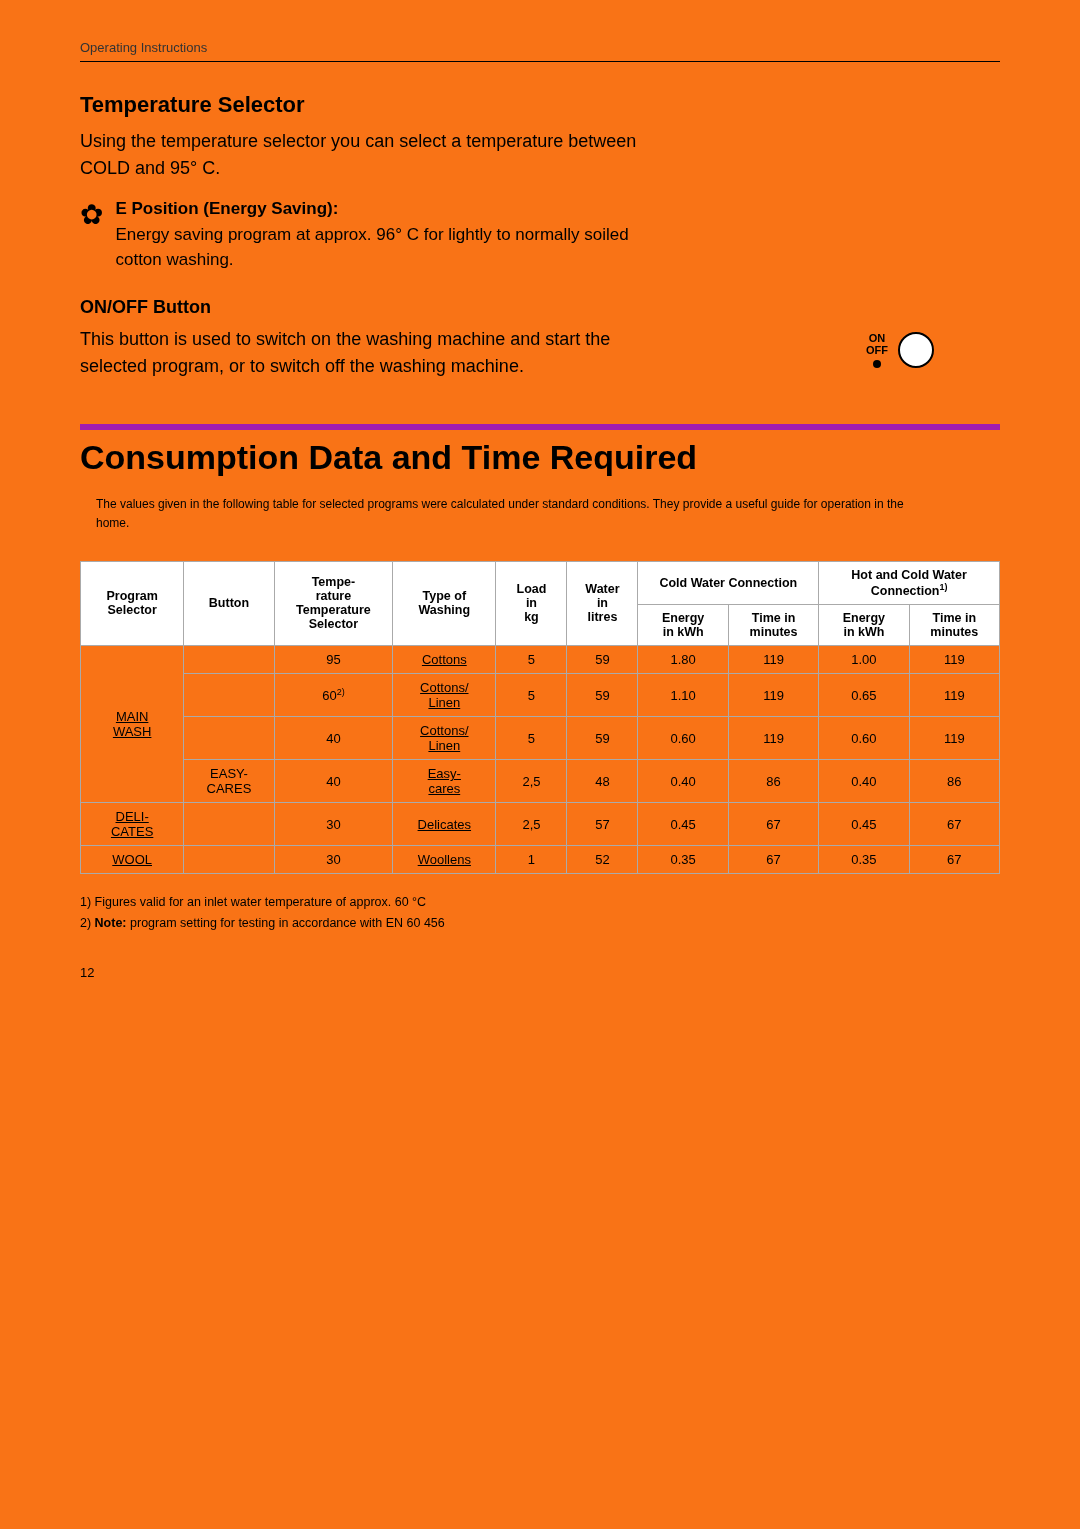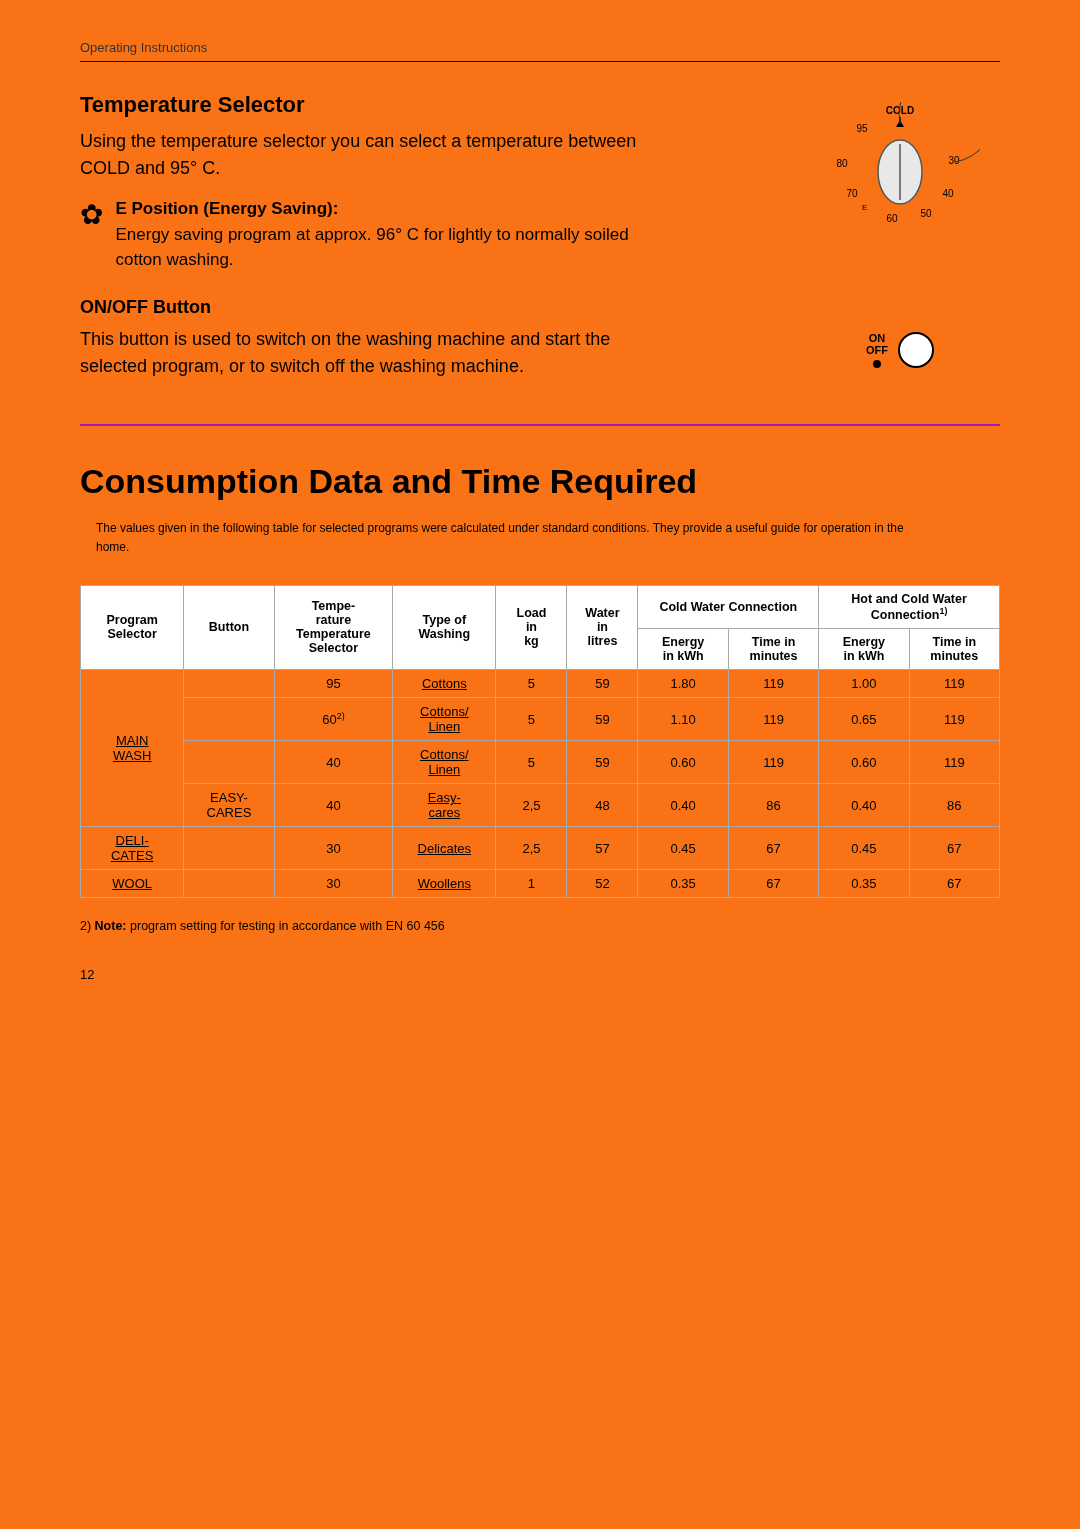--- a/index.html
+++ b/index.html
@@ -86,22 +86,22 @@
       display: flex;
       align-items: center;
       justify-content: center;
       gap: 10px;
       padding-top: 10px;
     }
     .big-section-title {
       font-size: 34px;
       font-weight: bold;
       margin: 20px 0 18px 0;
-      border-top: 2px solid #a21caf;
-      padding-top: 36px;
+      border-top: 6px solid #a21caf;
+      padding-top: 8px;
     }
     .intro-text {
       font-size: 12px;
       line-height: 1.6;
       margin-bottom: 28px;
       max-width: 820px;
       margin-left: 16px;
     }
 
     
@@ -185,51 +185,20 @@
     <div class="temp-text-area">
       <div class="section-title">Temperature Selector</div>
       <div class="section-body">Using the temperature selector you can select a temperature between COLD and 95° C.</div>
       <div class="energy-row">
         <div class="energy-icon">✿</div>
         <div class="energy-text">
           <strong>E Position (Energy Saving):</strong><br>
           <span>Energy saving program at approx. 96° C for lightly to normally soiled cotton washing.</span>
         </div>
       </div>
-    </div>
-    <div class="temp-dial-area">
-
-      <svg class="dial-svg" viewBox="0 0 160 140">
-
-        <text x="80" y="12" text-anchor="middle" font-size="10" font-weight="bold" fill="#000">COLD</text>
-        <line x1="80" y1="15" x2="80" y2="22" stroke="#000" stroke-width="1.5"></line>
-
-        <text x="42" y="30" text-anchor="middle" font-size="10" fill="#000">95</text>
-
-        <text x="22" y="65" text-anchor="middle" font-size="10" fill="#000">80</text>
-
-        <text x="32" y="95" text-anchor="middle" font-size="10" fill="#000">70</text>
-        <text x="42" y="108" text-anchor="start" font-size="8" fill="#000">E</text>
-
-        <text x="72" y="120" text-anchor="middle" font-size="10" fill="#000">60</text>
-
-        <text x="106" y="115" text-anchor="middle" font-size="10" fill="#000">50</text>
-
-        <text x="128" y="95" text-anchor="middle" font-size="10" fill="#000">40</text>
-
-        <text x="134" y="62" text-anchor="middle" font-size="10" fill="#000">30</text>
-
-        <polygon points="80,18 76,25 84,25" fill="#000"></polygon>
-
-        <ellipse cx="80" cy="70" rx="22" ry="32" fill="#e8e8e8" stroke="#555" stroke-width="1.5"></ellipse>
-
-        <line x1="80" y1="42" x2="80" y2="98" stroke="#555" stroke-width="1.5"></line>
-
-        <path d="M 80 22 A 48 48 0 1 1 135 60" fill="none" stroke="#333" stroke-width="1"></path>
-      </svg>
     </div>
   </div>
 
   <div class="onoff-section">
     <div class="onoff-text-area">
       <div class="section-subtitle">ON/OFF Button</div>
       <div class="section-body">This button is used to switch on the washing machine and start the selected program, or to switch off the washing machine.</div>
     </div>
     <div class="onoff-diagram-area">
       <div style="display:flex;flex-direction:column;align-items:center;gap:2px;">
@@ -346,20 +315,21 @@
         <td>52</td>
         <td>0.35</td>
         <td>67</td>
         <td>0.35</td>
         <td>67</td>
       </tr>
     </tbody>
   </table>
 
   <div class="footnotes">
+    <div>1) Figures valid for an inlet water temperature of approx. 60 °C</div>
     <div>
       <span>2) </span><strong>Note:</strong><span> program setting for testing in accordance with EN 60 456</span>
     </div>
   </div>
 
   <div class="page-number">12</div>
 
 </div>
 
 </body></html>

